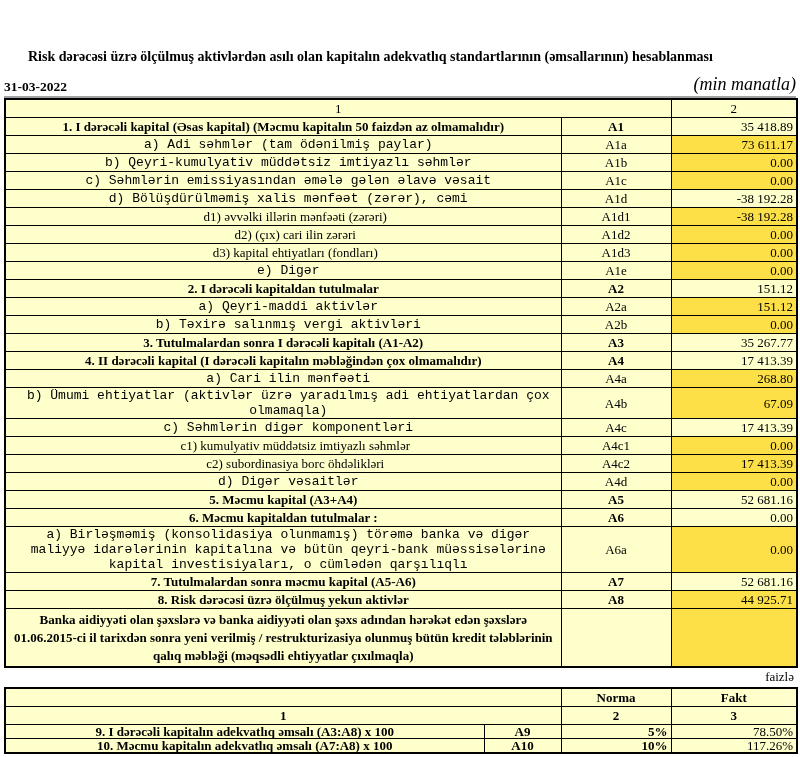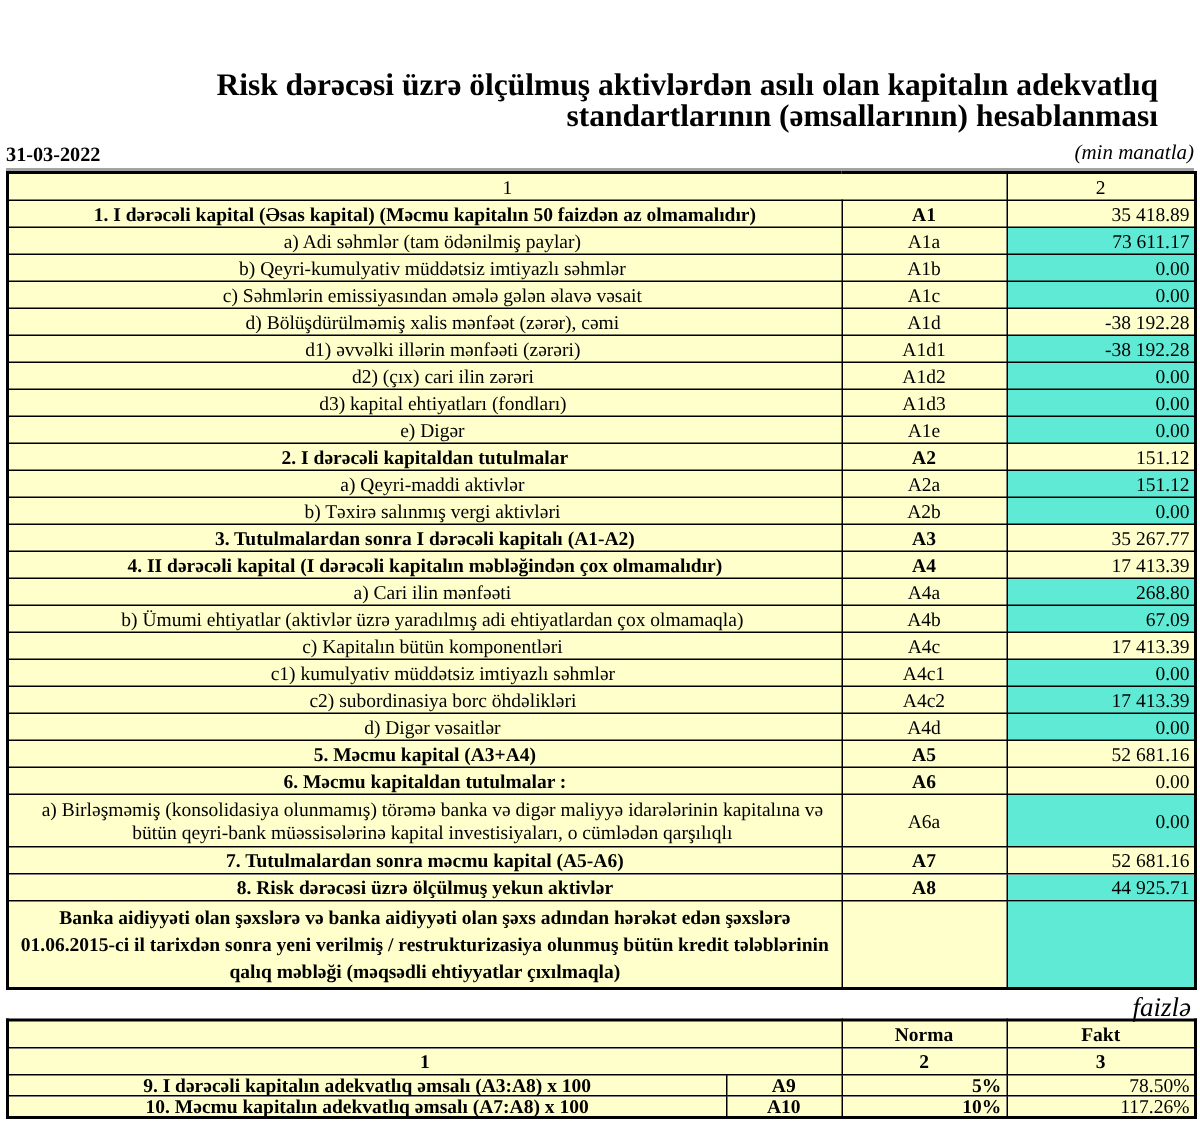--- a/index.html
+++ b/index.html
@@ -7,36 +7,36 @@
     padding: 0;
     background: #ffffff;
     width: 800px;
     font-family: "Liberation Serif", serif;
     color: #000;
   }
   .page { position: relative; width: 800px; }
 
   .title {
     margin: 46px 28px 0 28px;
-    text-align: right;
+    text-align: left;
     font-weight: bold;
-    font-size: 21px;
+    font-size: 14px;
     line-height: 21px;
   }
 
   .meta {
     display: flex;
     justify-content: space-between;
     align-items: flex-end;
     margin: 7px 4px 0 4px;
     border-bottom: 2px solid #a3a3a3;
     padding-bottom: 1px;
   }
   .meta .date { font-weight: bold; font-size: 13.5px; }
-  .meta .unit { font-style: italic; font-size: 14px; }
+  .meta .unit { font-style: italic; font-size: 18px; }
 
   table {
     border-collapse: collapse;
     table-layout: fixed;
     margin-left: 4px;
     width: 792px;
     border: 2px solid #000;
   }
   td {
     border: 1px solid #000;
@@ -44,33 +44,32 @@
     font-size: 13px;
     line-height: 15px;
     height: 17px;
     padding: 0 3px;
     vertical-align: middle;
     overflow: hidden;
   }
   tr.hdr td { text-align: center; }
   .b { font-weight: bold; }
   td.lbl { text-align: center; }
-  td.lbl.ind1 { padding-left: 13px; }
+  td.lbl.ind1 { padding-left: 13px; font-family: Liberation Mono, monospace; }
   td.lbl.ind2 { padding-left: 27px; }
   td.code { text-align: center; }
   td.val { text-align: right; }
-  td.w { background: #5eead4; }
+  td.w { background: #fde047; }
   tr.tall td { height: 34px; }
   tr.noterow td { height: 57px; }
   tr.noterow td.lbl { line-height: 18px; }
 
   .faizle {
     text-align: right;
-    font-style: italic;
-    font-size: 18px;
+    font-size: 13px;
     margin: 1px 6px 1px 0;
     height: 17px;
   }
 
   #ratio-table tr.hdr td { font-weight: bold; }
   #ratio-table tr.datarow td { height: 12px; line-height: 13px; }
 </style>
 </head>
 <body>
 
@@ -168,21 +167,21 @@
           <td class="lbl ind1">a) Cari ilin mənfəəti</td>
           <td class="code">A4a</td>
           <td class="val w">268.80</td>
         </tr>
         <tr>
           <td class="lbl ind1">b) Ümumi ehtiyatlar (aktivlər üzrə yaradılmış adi ehtiyatlardan çox olmamaqla)</td>
           <td class="code">A4b</td>
           <td class="val w">67.09</td>
         </tr>
         <tr>
-          <td class="lbl ind1">c)  Kapitalın bütün komponentləri</td>
+          <td class="lbl ind1">c)  Səhmlərin digər komponentləri</td>
           <td class="code">A4c</td>
           <td class="val">17 413.39</td>
         </tr>
         <tr>
           <td class="lbl ind2">c1) kumulyativ müddətsiz imtiyazlı səhmlər</td>
           <td class="code">A4c1</td>
           <td class="val w">0.00</td>
         </tr>
         <tr>
           <td class="lbl ind2">c2) subordinasiya borc öhdəlikləri</td>

